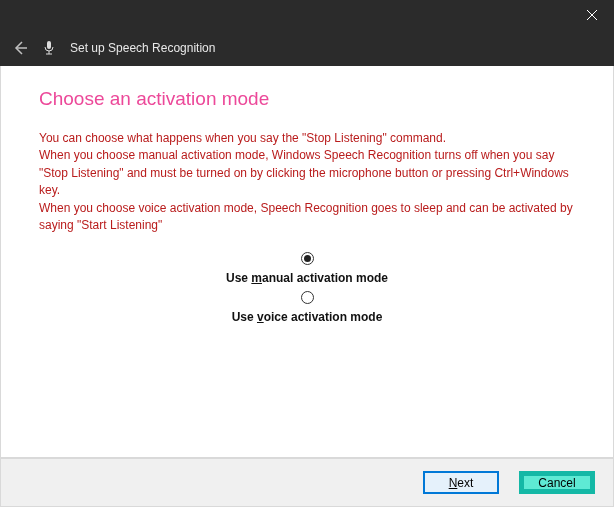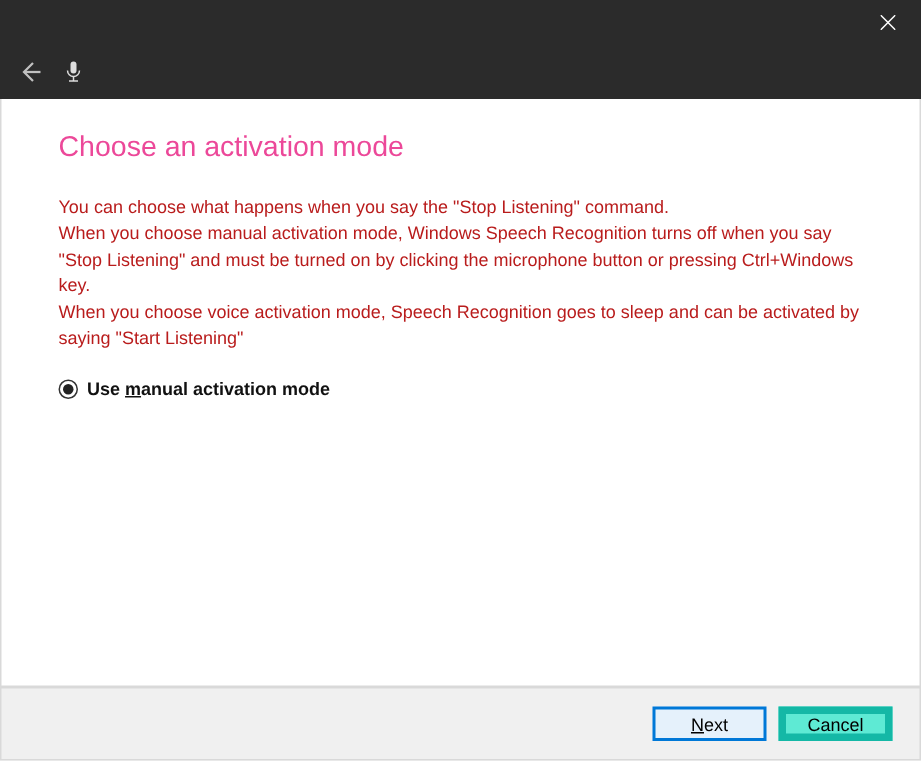--- a/index.html
+++ b/index.html
@@ -74,20 +74,21 @@
     color: #b91c1c;
     line-height: 1.45;
     margin-bottom: 18px;
   }
   .radio-group { display: flex; flex-direction: column; gap: 6px; }
   .radio-row {
     display: flex;
     align-items: center;
     gap: 6px;
     cursor: pointer;
+    flex-direction: column;
   }
   .radio-circle {
     width: 13px;
     height: 13px;
     border: 1px solid #333;
     border-radius: 50%;
     display: flex;
     align-items: center;
     justify-content: center;
     flex-shrink: 0;
@@ -110,21 +111,21 @@
     left: 0;
     right: 0;
     bottom: 0;
     height: 49px;
     background: #f0f0f0;
     border: 1px solid #d9d9d9;
     display: flex;
     justify-content: flex-end;
     align-items: center;
     padding-right: 18px;
-    gap: 8px;
+    gap: 20px;
   }
   .btn {
     min-width: 76px;
     height: 23px;
     font-size: 12px;
     font-family: inherit;
     background: #5eead4;
     border: 5px solid #14b8a6;
     cursor: pointer;
     padding: 0 12px;
@@ -155,30 +156,35 @@
       </svg>
   </div>
   <div class="mic-icon">
     <svg viewBox="0 0 14 16">
         <rect x="5" y="1" width="4" height="8" rx="2" fill="currentColor"></rect>
         <path d="M3 7 a4 4 0 0 0 8 0" stroke="currentColor" stroke-width="1" fill="none"></path>
         <line x1="7" y1="11" x2="7" y2="14" stroke="currentColor" stroke-width="1"></line>
         <line x1="4" y1="14" x2="10" y2="14" stroke="currentColor" stroke-width="1"></line>
       </svg>
   </div>
+  <div class="header-title">Set up Speech Recognition</div>
 </div>
 
 <div class="content">
   <div class="heading">Choose an activation mode</div>
   <div class="desc" id="desc-el">You can choose what happens when you say the "Stop Listening" command.<br>When you choose manual activation mode, Windows Speech Recognition turns off when you say "Stop Listening" and must be turned on by clicking the microphone button or pressing Ctrl+Windows key.<br>When you choose voice activation mode, Speech Recognition goes to sleep and can be activated by saying "Start Listening"</div>
 
   <div class="radio-group">
     <div class="radio-row">
       <span class="radio-circle selected"></span>
       <span class="radio-label"><span>Use </span><u>m</u><span>anual activation mode</span></span>
     </div>
+    <div class="radio-row">
+      <span class="radio-circle"></span>
+      <span class="radio-label"><span>Use </span><u>v</u><span>oice activation mode</span></span>
+    </div>
   </div>
 </div>
 
 <div class="footer">
   <button class="btn primary"><span class="ul">N</span><span>ext</span></button>
   <button class="btn">Cancel</button>
 </div>
 
 </body></html>

